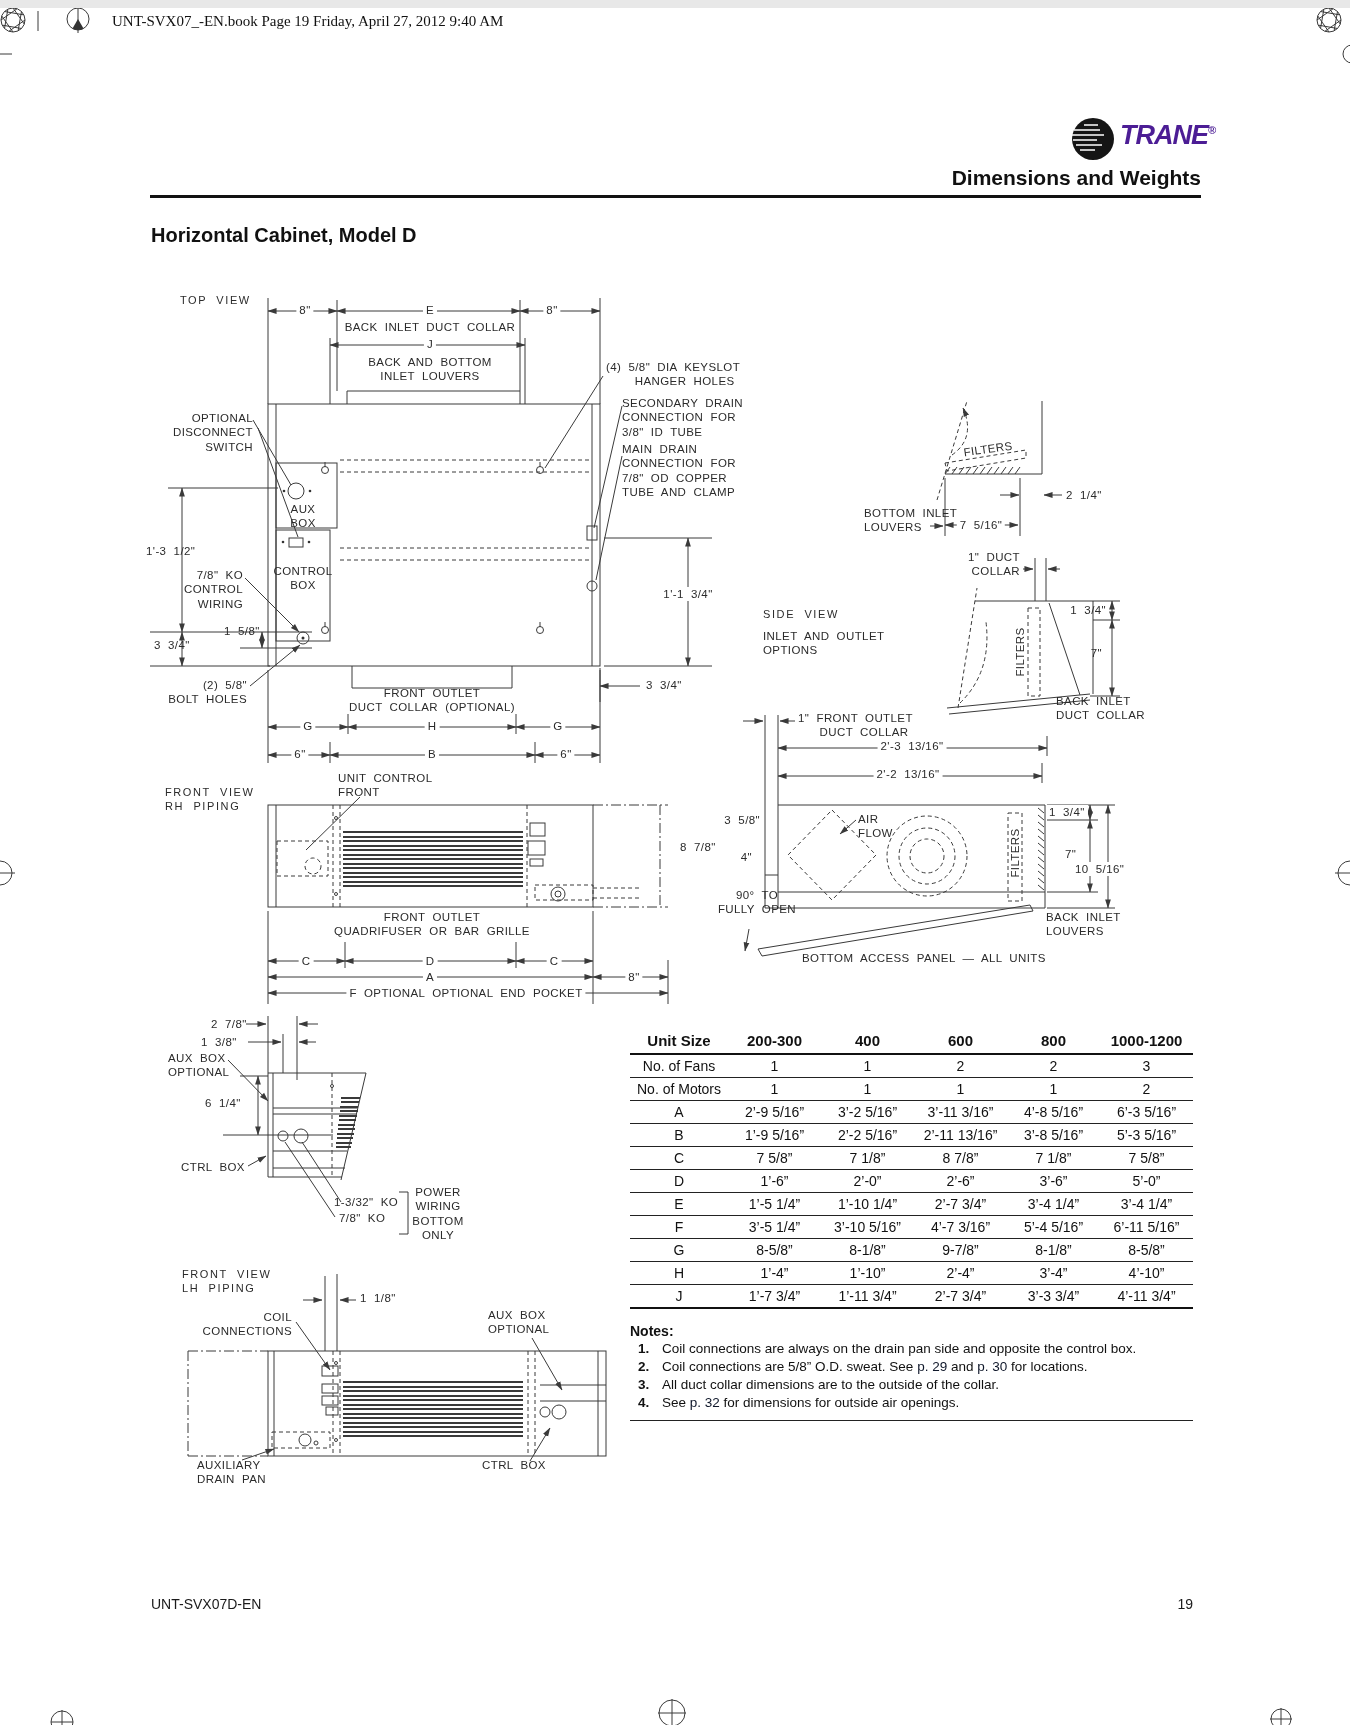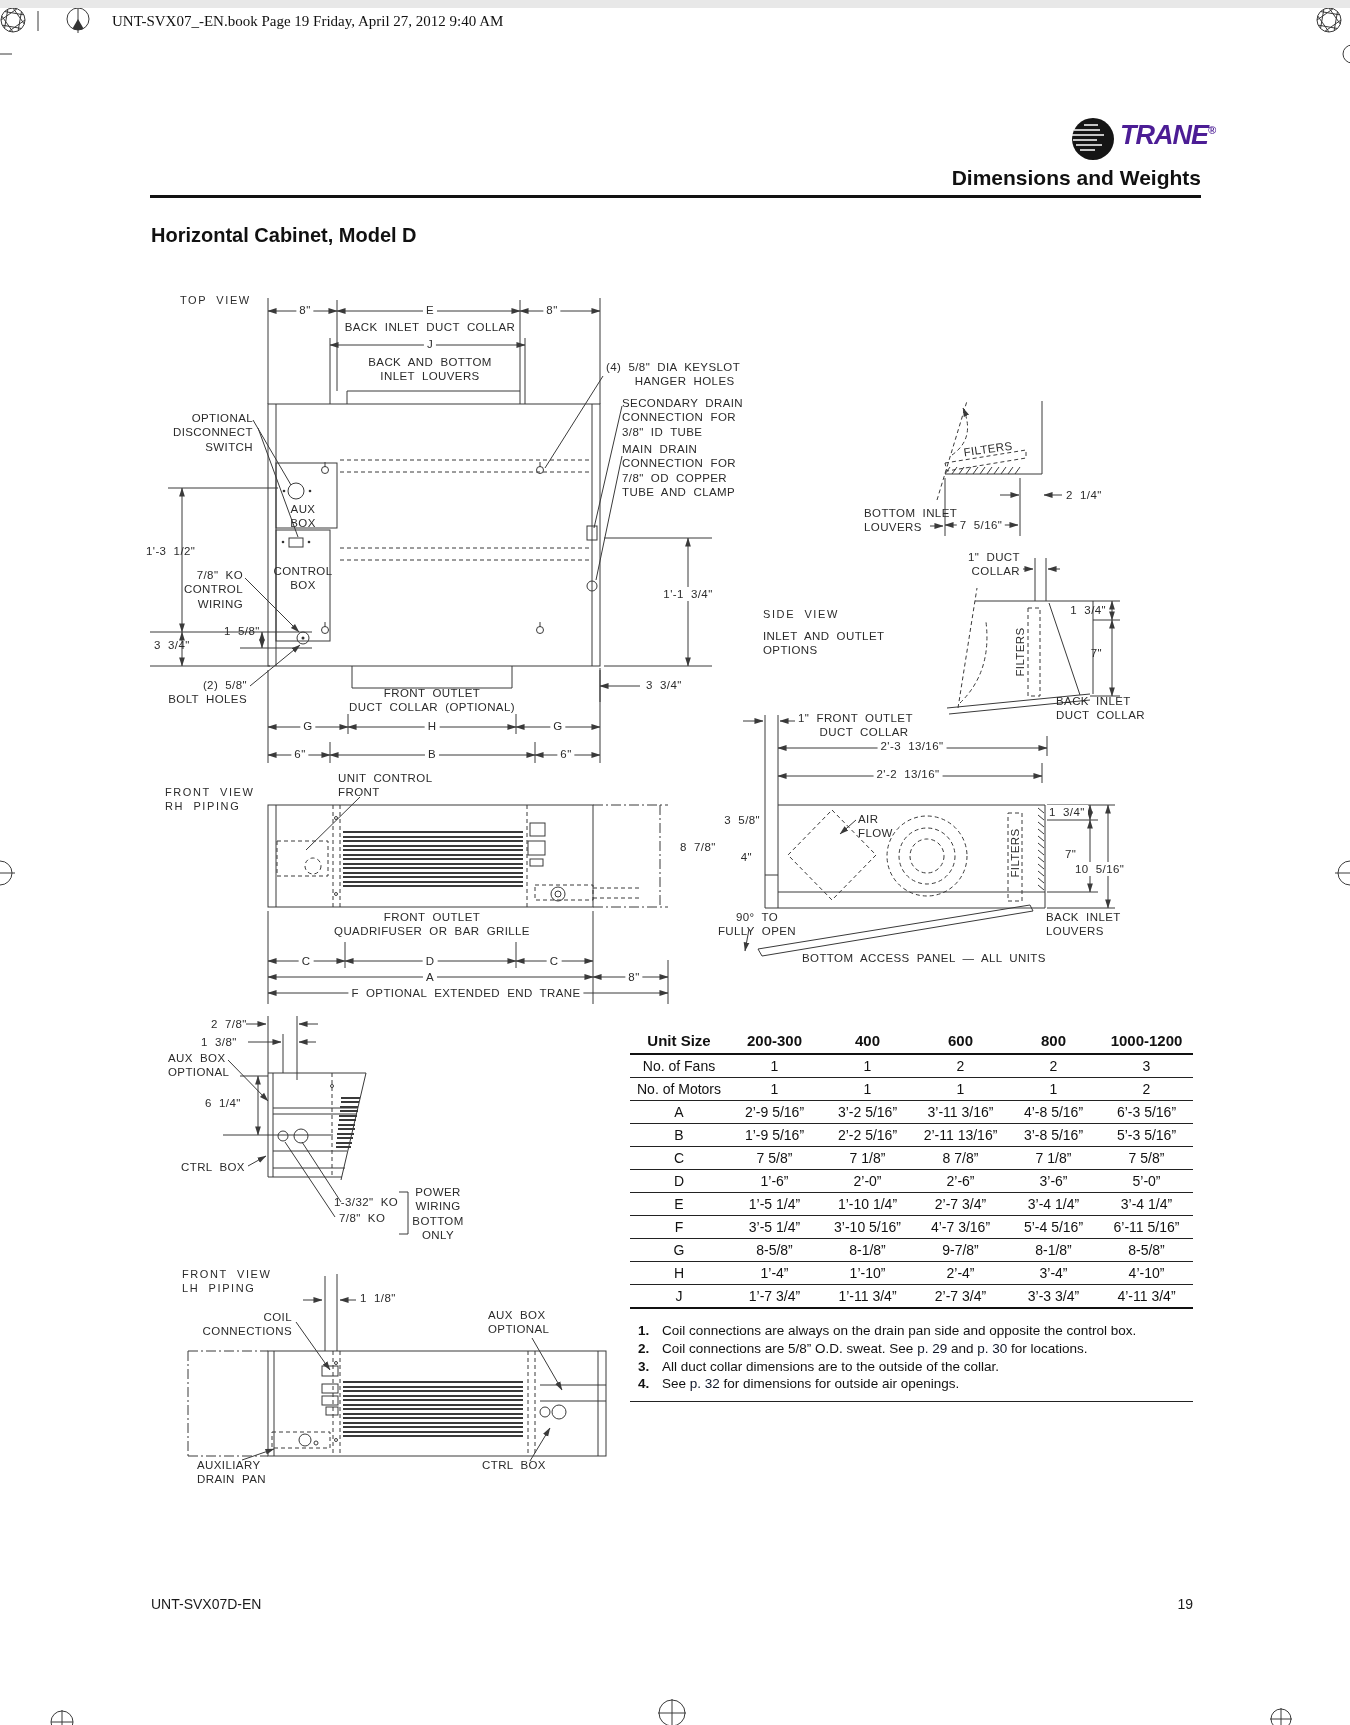--- a/index.html
+++ b/index.html
@@ -415,38 +415,38 @@
   <div class="cad lc wbg" style="left:908px;top:759px">2'-2  13/16"</div>
   <div class="cad lr" style="left:760px;top:805px">3  5/8"</div>
   <div class="cad" style="left:680px;top:832px">8  7/8"</div>
   <div class="cad lr" style="left:752px;top:842px">4"</div>
   <div class="cad" style="left:858px;top:804px">AIR
 FLOW</div>
   <div class="cad v" style="left:1015px;top:845px">FILTERS</div>
   <div class="cad wbg" style="left:1046px;top:797px">1  3/4"</div>
   <div class="cad wbg" style="left:1062px;top:839px">7"</div>
   <div class="cad wbg" style="left:1072px;top:854px">10  5/16"</div>
-  <div class="cad lc" style="left:757px;top:902px">90°  TO
+  <div class="cad lc" style="left:757px;top:880px">90°  TO
 FULLY  OPEN</div>
   <div class="cad" style="left:1046px;top:902px">BACK  INLET
 LOUVERS</div>
   <div class="cad" style="left:802px;top:943px">BOTTOM  ACCESS  PANEL  —  ALL  UNITS</div>
 
   <div class="cad big" style="left:165px;top:778px">FRONT  VIEW
 RH  PIPING</div>
   <div class="cad" style="left:338px;top:763px">UNIT  CONTROL
 FRONT</div>
   <div class="cad lc" style="left:432px;top:902px">FRONT  OUTLET
 QUADRIFUSER  OR  BAR  GRILLE</div>
   <div class="cad lc wbg" style="left:306px;top:946px">C</div>
   <div class="cad lc wbg" style="left:430px;top:946px">D</div>
   <div class="cad lc wbg" style="left:554px;top:946px">C</div>
   <div class="cad lc wbg" style="left:430px;top:962px">A</div>
   <div class="cad lc wbg" style="left:634px;top:962px">8"</div>
-  <div class="cad lc wbg" style="left:466px;top:978px">F  OPTIONAL  EXTENDED  END  TRANE</div>
+  <div class="cad lc wbg" style="left:466px;top:978px">F  OPTIONAL  OPTIONAL  END  POCKET</div>
 
   <div class="cad" style="left:211px;top:1009px">2  7/8"</div>
   <div class="cad" style="left:201px;top:1027px">1  3/8"</div>
   <div class="cad" style="left:168px;top:1043px">AUX  BOX
 OPTIONAL</div>
   <div class="cad" style="left:205px;top:1088px">6  1/4"</div>
   <div class="cad" style="left:181px;top:1152px">CTRL  BOX</div>
   <div class="cad" style="left:334px;top:1187px">1-3/32"  KO</div>
   <div class="cad" style="left:339px;top:1203px">7/8"  KO</div>
   <div class="cad lc" style="left:438px;top:1177px">POWER
@@ -564,20 +564,21 @@
             <td>1’-11 3/4”</td>
             <td>2’-7 3/4”</td>
             <td>3’-3 3/4”</td>
             <td>4’-11 3/4”</td>
           </tr>
         </tbody>
     </table>
   </div>
 
   <div class="noteswrap">
+    <div class="nhead">Notes:</div>
     <div>
         <div class="note">
           <span class="nnum">1.</span>
           <span class="ntext"><span>Coil connections are always on the drain pan side and opposite the control box.</span></span>
         </div>
         <div class="note">
           <span class="nnum">2.</span>
           <span class="ntext"><span>Coil connections are 5/8” O.D. sweat. See </span><span class="plink">p. 29</span><span> and </span><span class="plink">p. 30</span><span> for locations.</span></span>
         </div>
         <div class="note">

